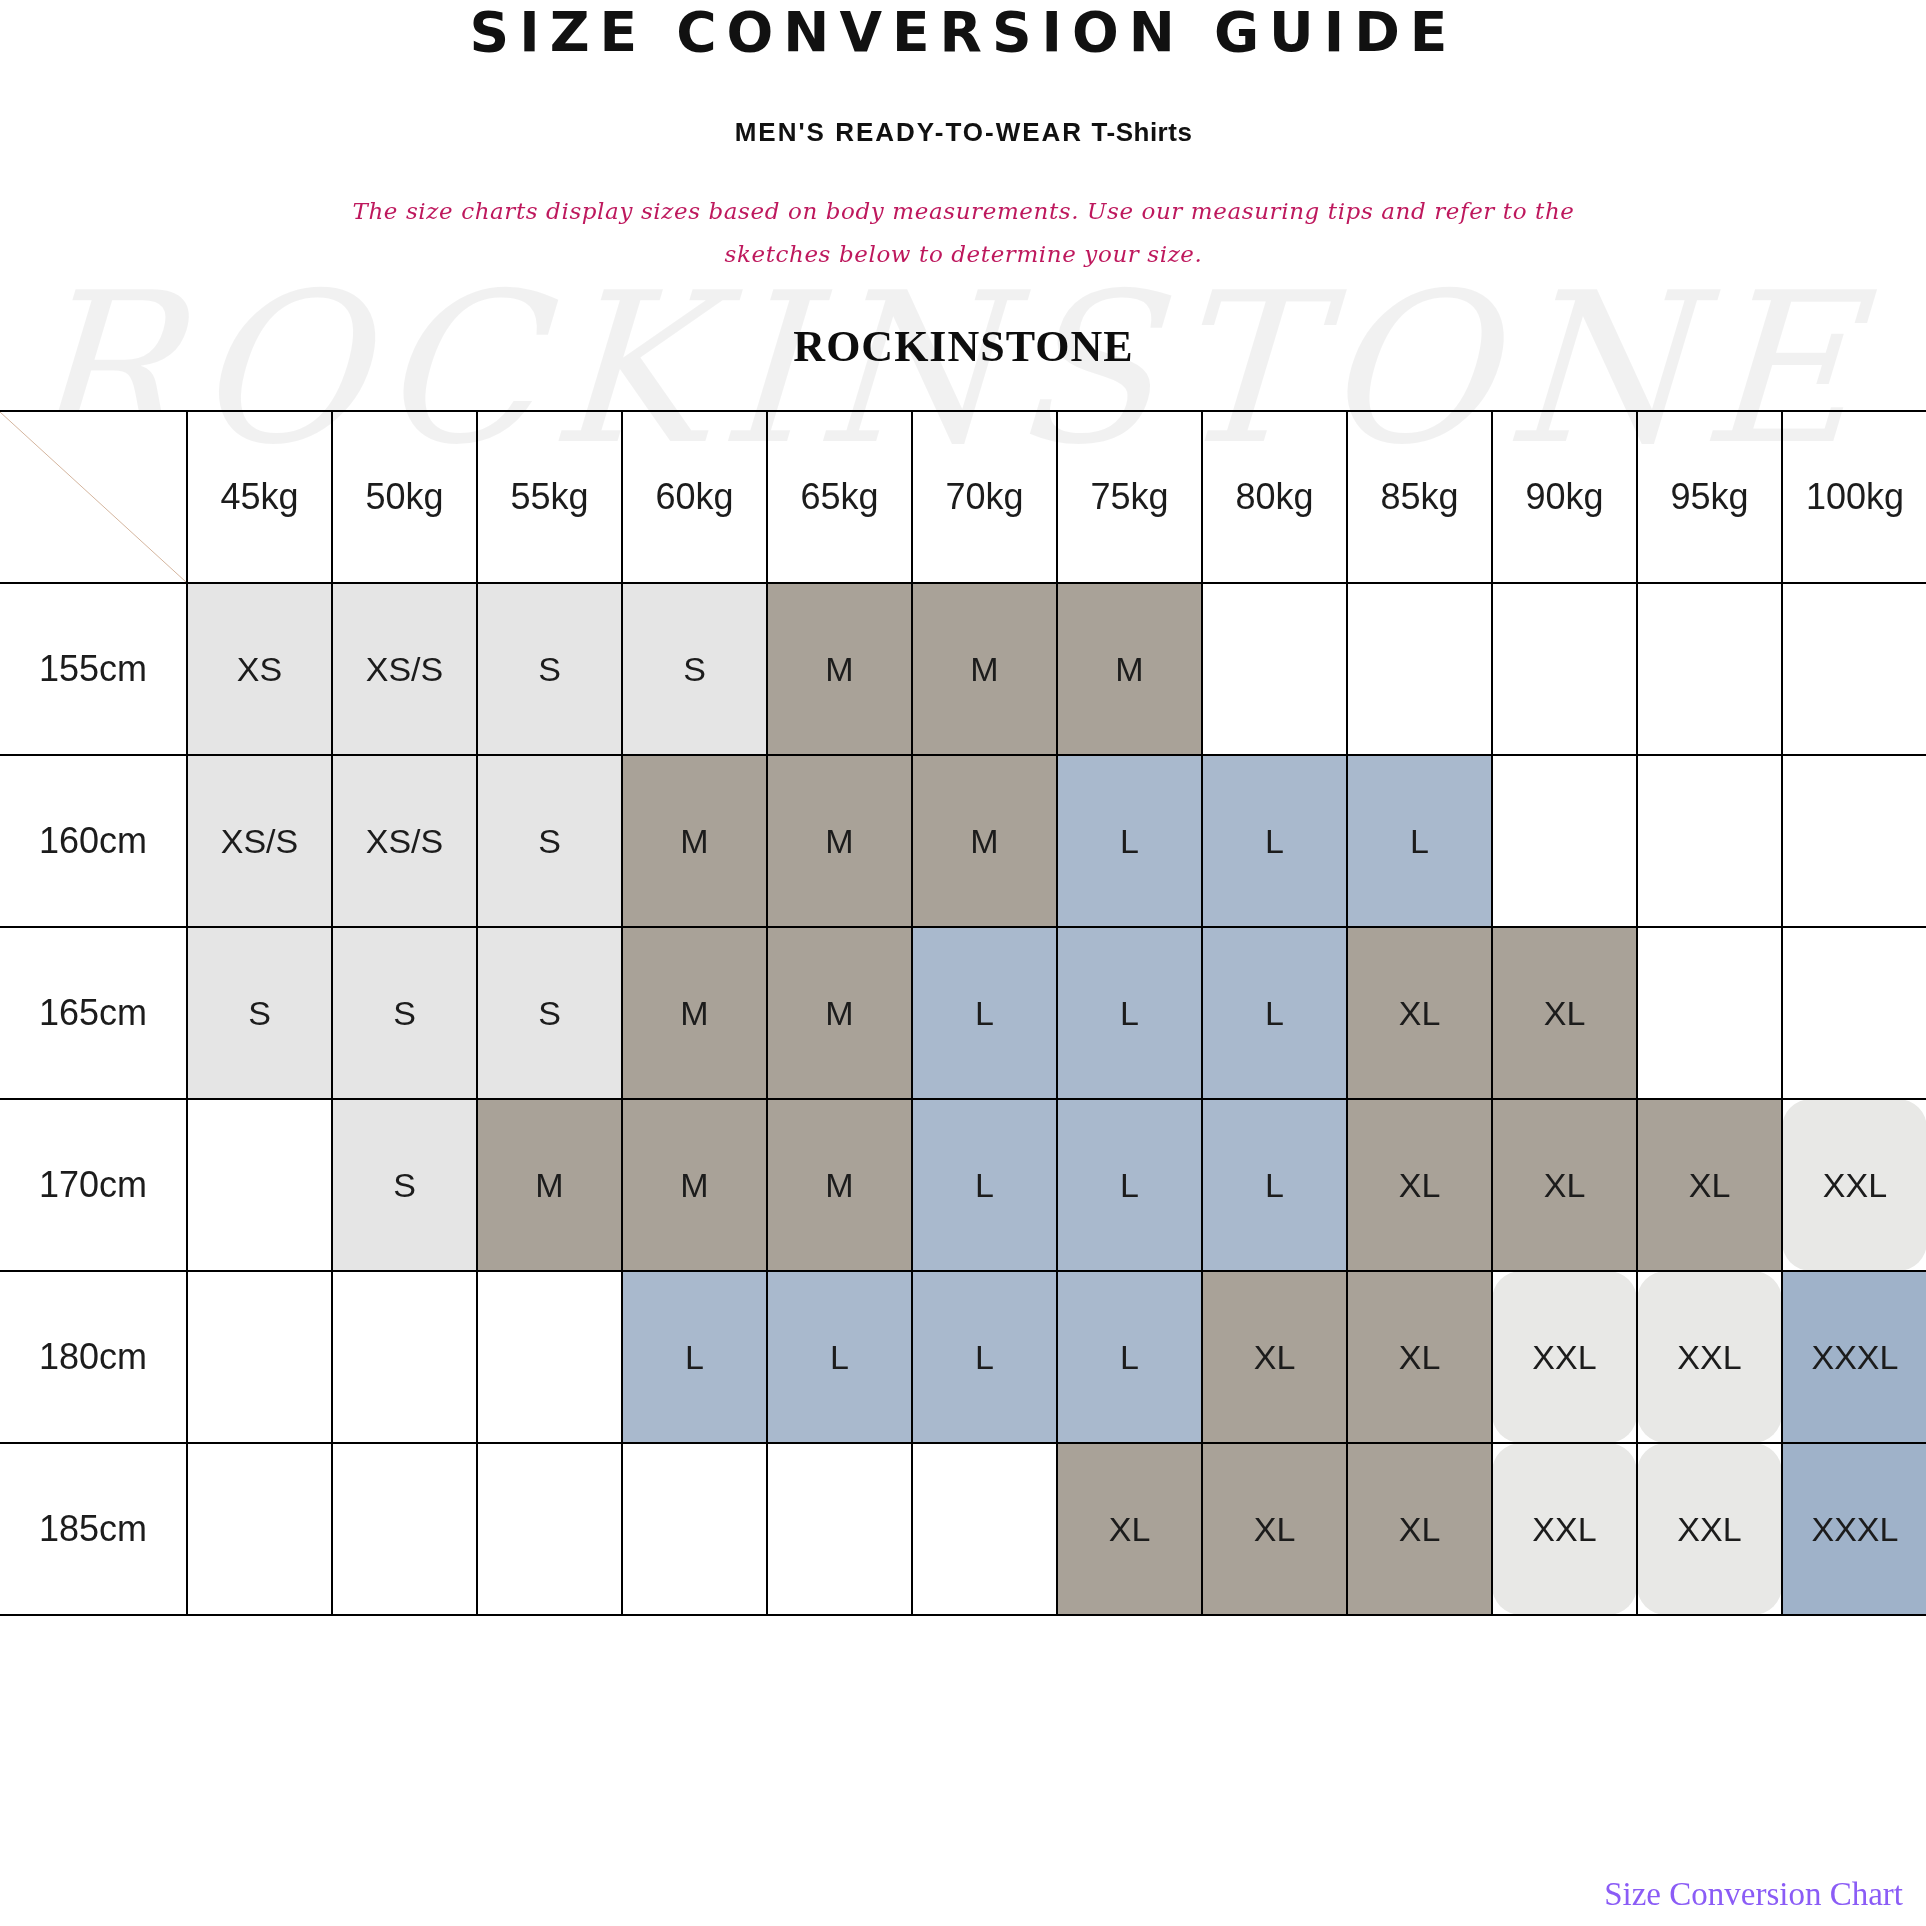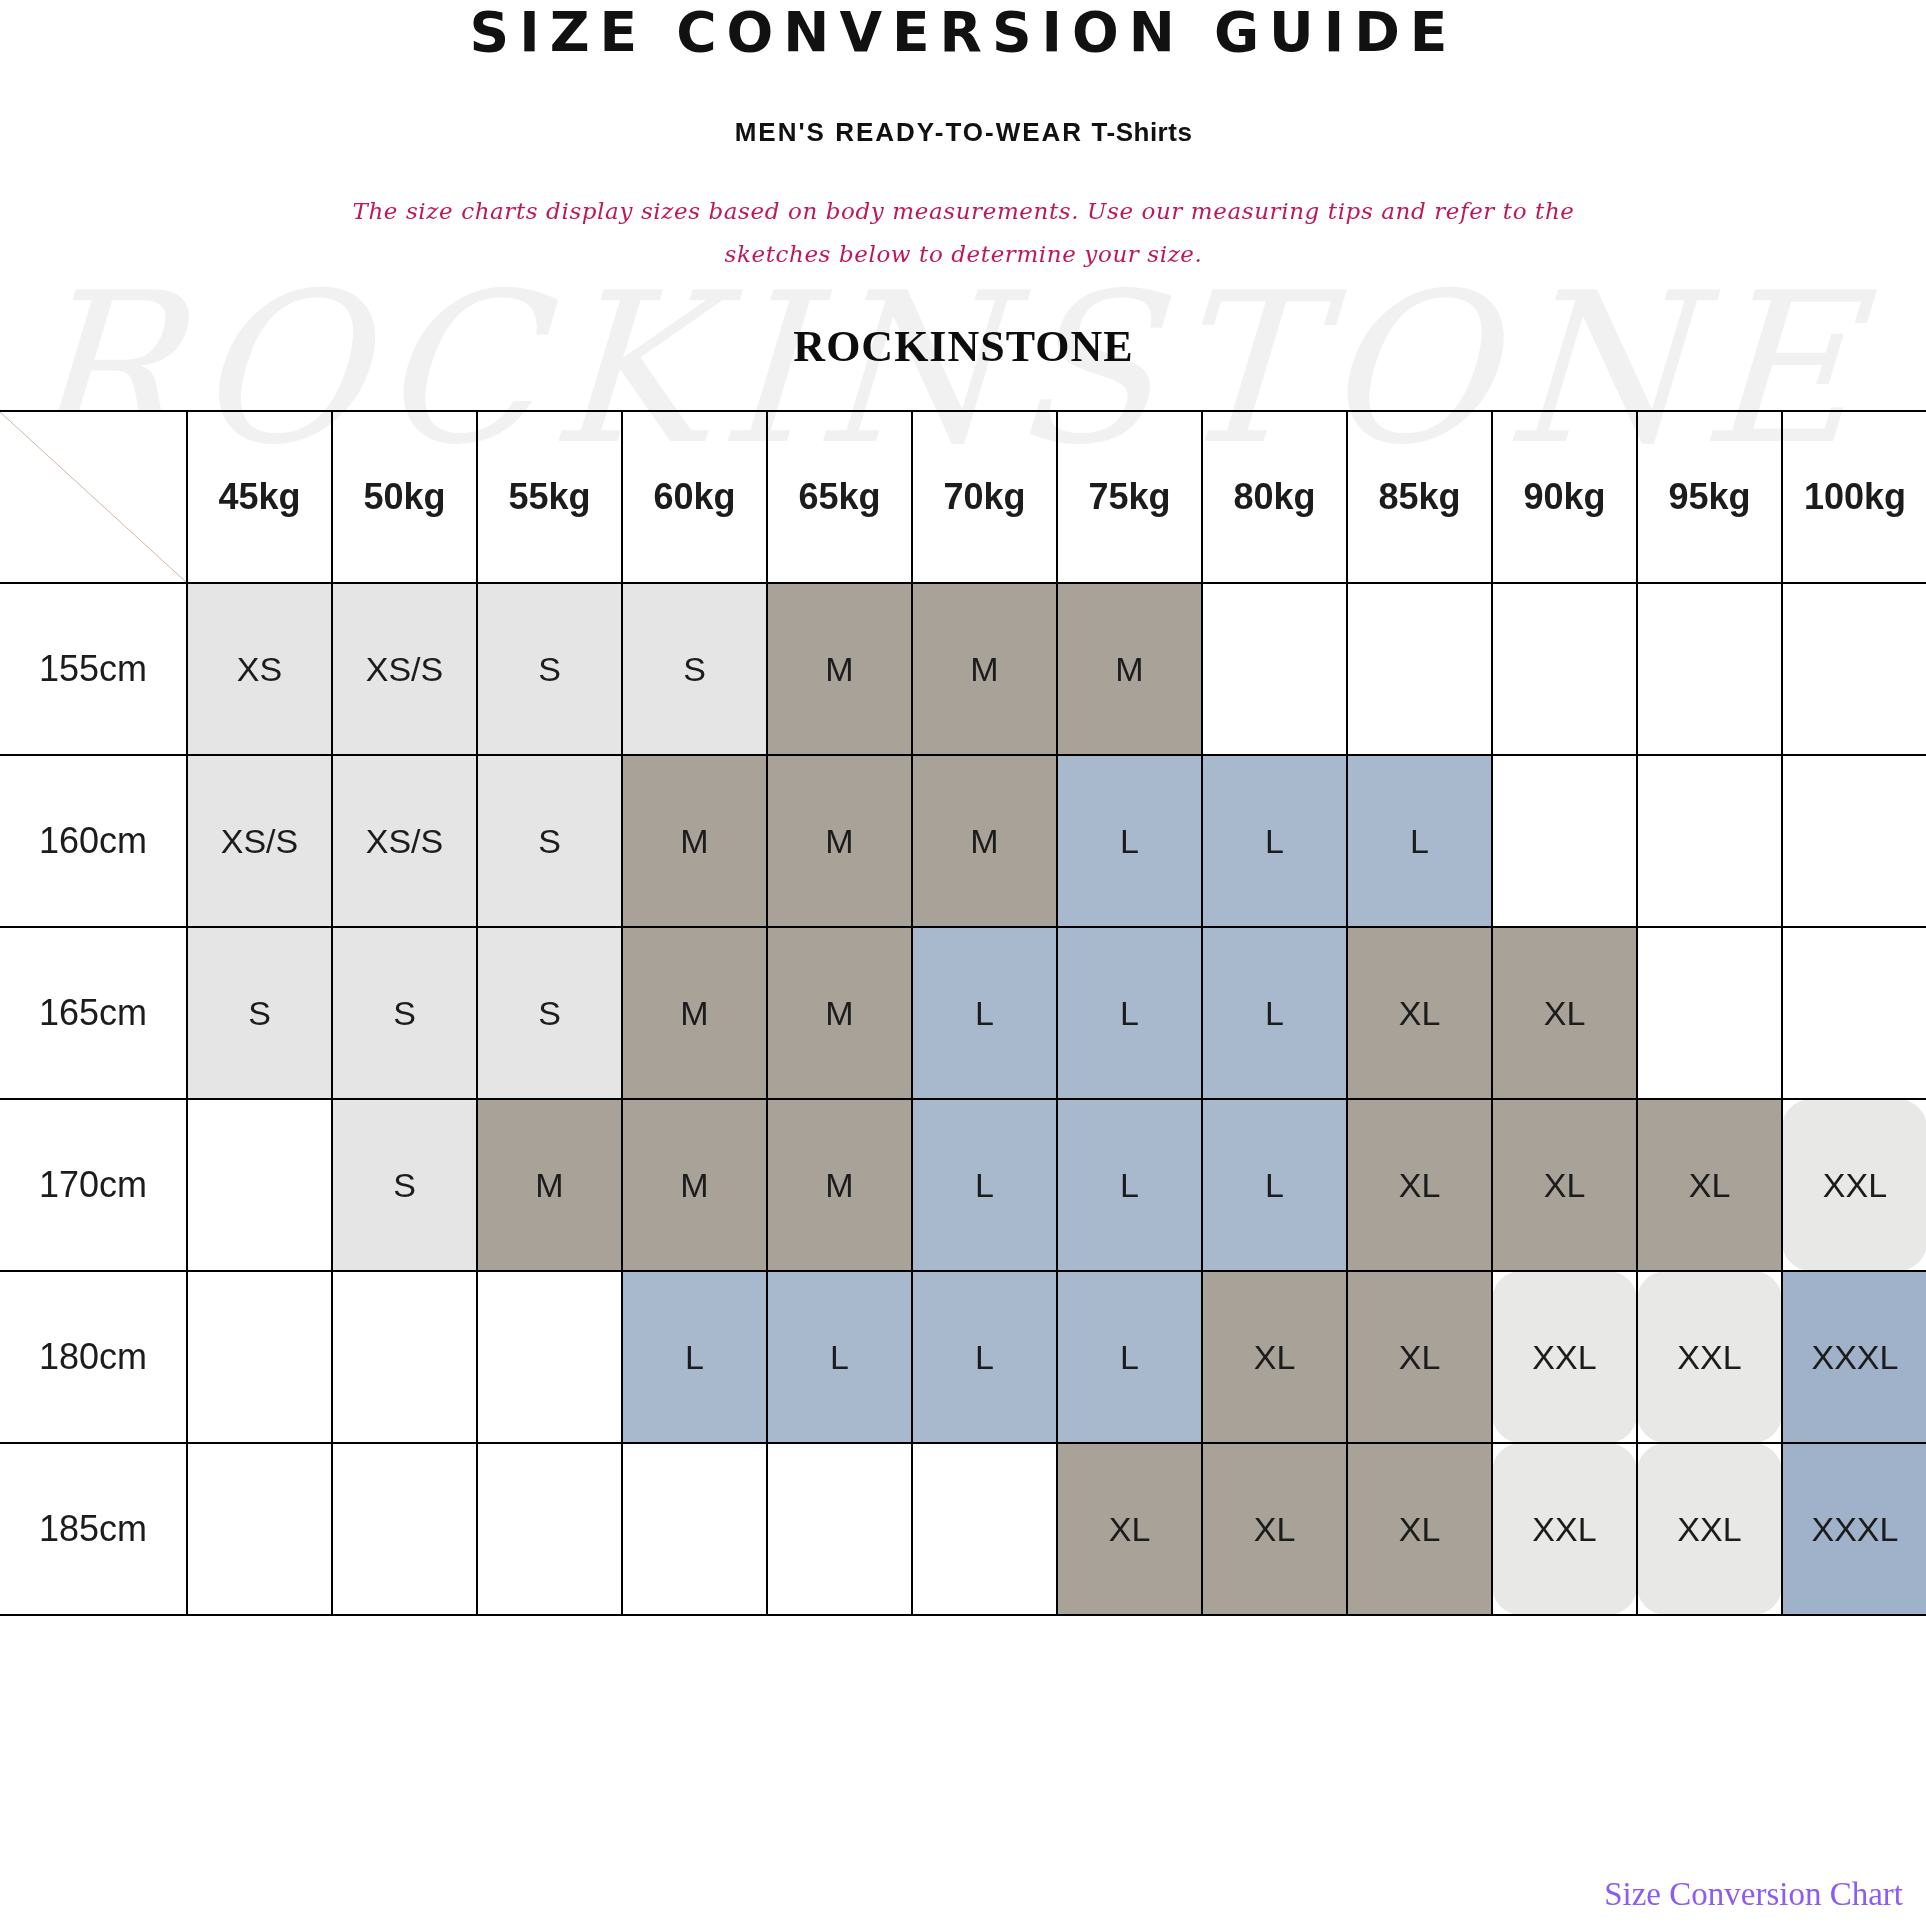--- a/index.html
+++ b/index.html
@@ -100,21 +100,21 @@
     padding: 0;
   }
   table.size-table td.corner {
     width: 186px;
     position: relative;
     background: #fff;
     border-left: none;
   }
   table.size-table td.hdr {
     font-size: 36px;
-    font-weight: 700;
+    font-weight: 400;
     height: 158px;
   }
   table.size-table td.rowlabel {
     font-size: 36px;
     font-weight: 500;
     border-left: none;
   }
   table.size-table tr td:last-child {
     border-right: none;
   }

